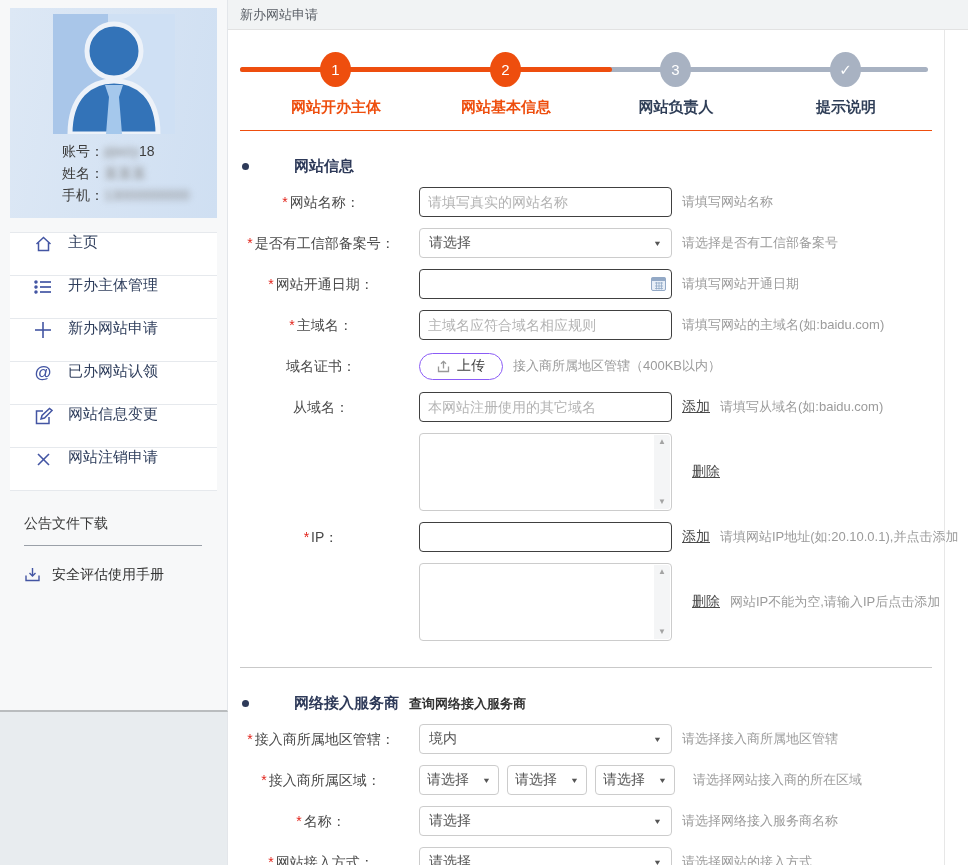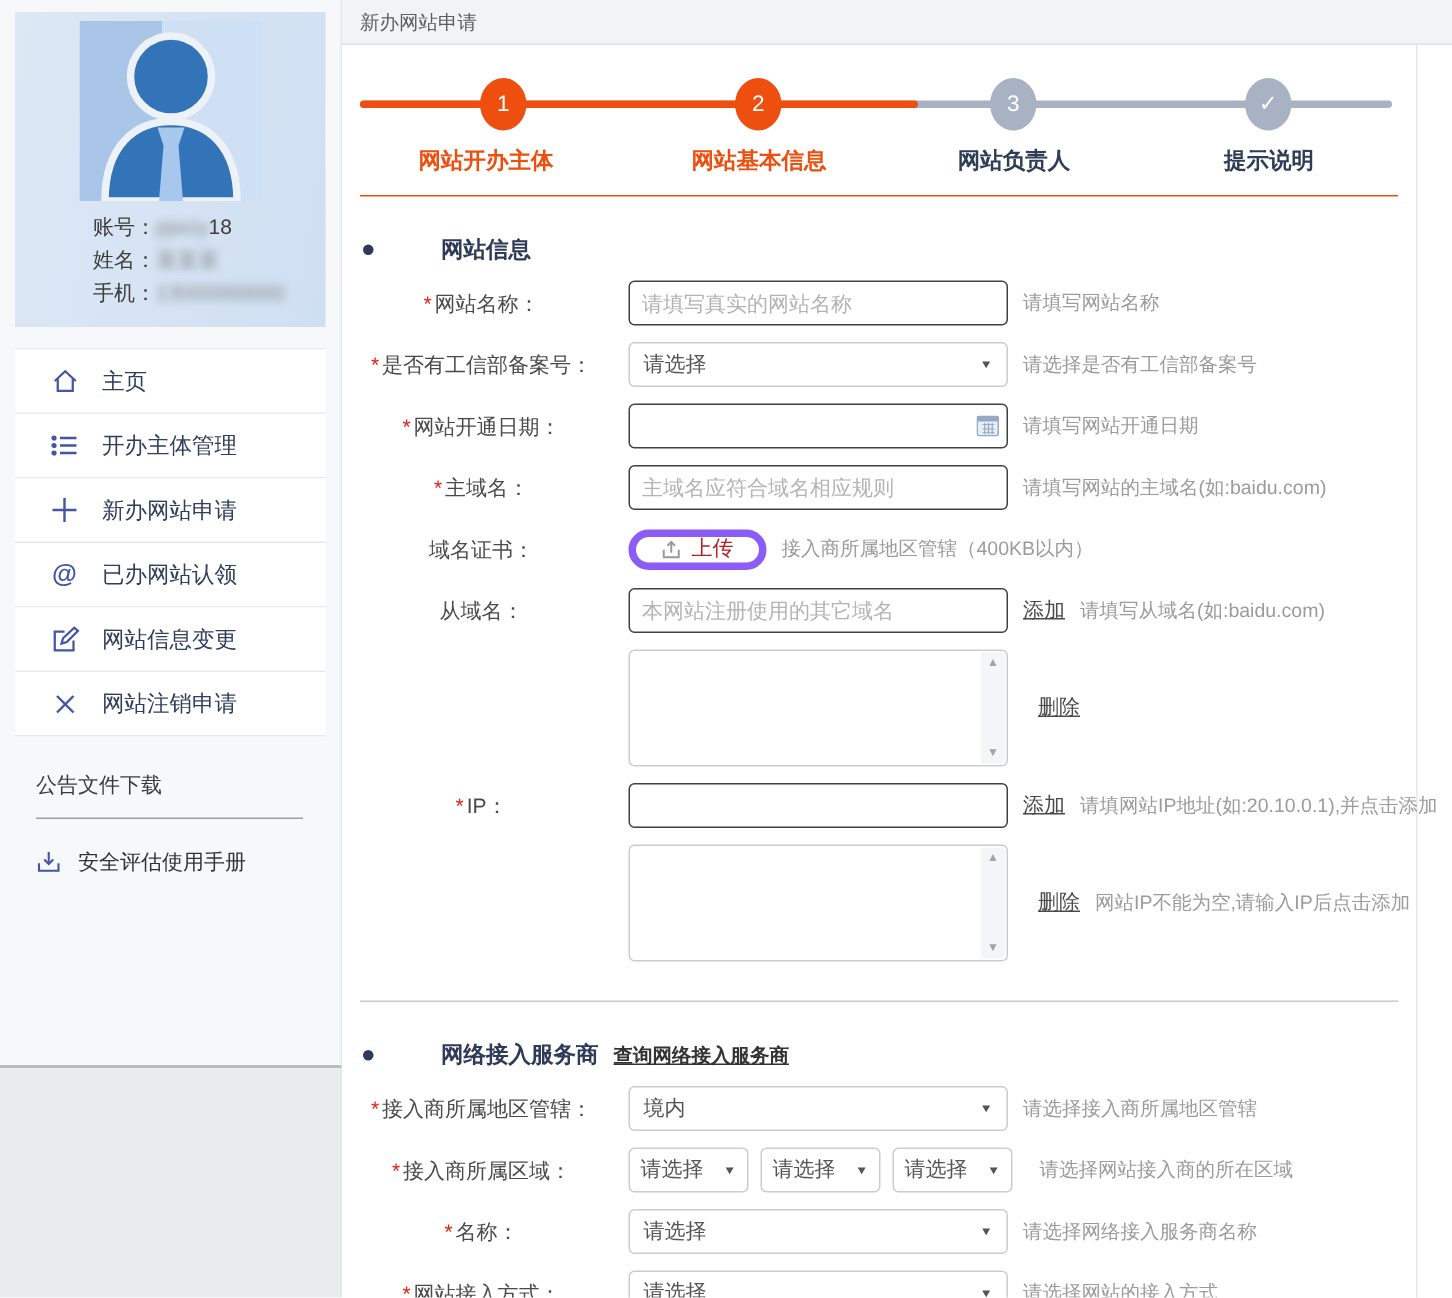--- a/index.html
+++ b/index.html
@@ -11,21 +11,21 @@
   .sidebar { width:228px; flex:none; display:flex; flex-direction:column; }
   .sidebar-panel { background:#f7f8f9; border-right:1px solid #e3e6ea; border-bottom:2px solid #b9bcbe; height:712px; padding:8px 10px 0 10px; }
   .sidebar-footer { flex:1; background:#e8ecef; border-right:1px solid #e3e6ea; }
 
   .user-card { background:linear-gradient(100deg,#dde8f5 0%,#cfdff2 100%); padding:6px 0 12px 0; }
   .avatar-wrap { width:122px; height:120px; margin:0 auto; display:block; }
   .user-info { padding:6px 0 0 52px; font-size:14px; color:#3d3d3d; line-height:22px; }
   .user-info .redacted { filter:blur(3px); color:#8a8a8a; }
 
   .menu { margin-top:14px; background:#fff; border-top:1px solid #e6e9ed; }
-  .menu-item { height:43px; display:flex; align-items:center; padding-left:22px; background:#fff; border-bottom:1px solid #e6e9ed; cursor:pointer; }
+  .menu-item { height:43px; display:flex; align-items:flex-start; padding-left:22px; background:#fff; border-bottom:1px solid #e6e9ed; cursor:pointer; }
   .menu-item .mi-icon { width:22px; height:22px; margin-right:14px; display:flex; align-items:center; justify-content:center; color:#4355a3; font-size:17px; font-weight:bold; flex:none; }
   .menu-item .mi-label { font-size:15px; color:#2f3e5c; }
 
   .side-downloads { margin-top:24px; padding-left:14px; }
   .dl-title { font-size:14px; color:#3a3a3a; }
   .dl-rule { width:178px; border:none; border-top:1px solid #9aa0a8; margin:12px 0 20px 0; }
   .dl-item { display:flex; align-items:center; cursor:pointer; }
   .dl-item .mi-icon { width:18px; height:18px; margin-right:10px; color:#4355a3; }
   .dl-item .dl-label { font-size:14px; color:#333; }
 
@@ -43,41 +43,41 @@
   .step-circle.off { background:#a8b2c2; }
   .step-label { position:absolute; top:56px; width:140px; text-align:center; font-size:15px; font-weight:bold; }
   .step-label.on { color:#ee4e0e; }
   .step-label.off { color:#2f3e57; }
   .orange-rule { border:none; border-top:1px solid #ee4e0e; margin:10px 12px 0 12px; }
 
   
   .section-head { display:flex; align-items:baseline; margin:26px 0 2px 14px; }
   .section-dot { width:7px; height:7px; border-radius:50%; background:#2e3a59; align-self:center; margin-right:9px; flex:none; }
   .section-title { font-size:15px; font-weight:bold; color:#2e3a59;margin-left:36px; }
-  .section-link { margin-left:10px; font-size:13px; color:#333; text-decoration:underline; font-weight:bold; cursor:pointer; }
+  .section-link { margin-left:10px; font-size:13px; color:#333; font-weight:bold; cursor:pointer; }
 
   .row { display:flex; align-items:center; margin-top:11px; }
   .row.top { align-items:flex-start; }
   .lbl { width:186px; flex:none; text-align:center; font-size:14px; color:#4a4a4a; line-height:30px; }
   .req::before { content:"*"; color:#e2231a; margin-right:2px; font-size:14px; }
   .ctrl { margin-left:5px; display:flex; align-items:center; }
   .inp { width:253px; height:30px; border:1px solid #404040; border-radius:4px; padding:0 8px; font-size:14px; color:#555; background:#fff; outline:none; font-family:inherit; }
   .inp::placeholder { color:#b3b3b3; }
   .hint { margin-left:10px; font-size:13px; color:#9b9b9b; white-space:nowrap; }
   .tlink { margin-left:10px; font-size:14px; color:#4a4a4a; text-decoration:underline; white-space:nowrap; cursor:pointer; }
 
   .select { width:253px; height:30px; border:1px solid #ccc; border-radius:4px; background:#fff; display:flex; align-items:center; justify-content:space-between; padding:0 9px; cursor:pointer; }
   .select .sel-val { font-size:14px; color:#555; }
   .select .arrow { font-size:9px; color:#555; transform:scaleY(.85); }
   .select.small { width:80px; margin-right:8px; padding:0 7px; }
 
   .datewrap { position:relative; }
   .datewrap .cal { position:absolute; right:6px; top:8px; }
 
-  .upload-btn { display:inline-flex; align-items:center; gap:7px; height:27px; padding:0 17px; border:5px solid #8b5cf6; border-radius:14px; background:#fff; color:#b91c1c; font-size:14px; cursor:pointer;text-align:center; }
+  .upload-btn { display:inline-flex; align-items:center; gap:7px; height:27px; padding:0 17px; border:1px solid #8b5cf6; border-radius:14px; background:#fff; color:#404040; font-size:14px; cursor:pointer;text-align:center; }
 
   .listbox { width:253px; height:78px; border:1px solid #ccc; border-radius:4px; background:#fff; position:relative; }
   .sbar { position:absolute; top:1px; right:1px; bottom:1px; width:16px; background:#f4f5f6; border-radius:0 3px 3px 0; display:flex; flex-direction:column; justify-content:space-between; align-items:center; padding:3px 0; }
   .sbar span { font-size:8px; color:#a3a3a3; line-height:8px; cursor:pointer; }
   .lb-side { margin-left:10px; height:78px; display:flex; align-items:center; }
 
   .hr-div { border:none; border-top:1px solid #c9c9c9; margin:26px 12px 0 12px; }
 
   svg { display:block; }
 </style>
@@ -188,21 +188,21 @@
 
       <div class="stepper">
         <div class="track"></div>
         <div class="track-fill"></div>
 
         <div class="step-circle on" style="left:92px">1</div>
         <div class="step-circle on" style="left:262px">2</div>
         <div class="step-circle off" style="left:432px">3</div>
         <div class="step-circle off" style="left:602px"><span>✓</span></div>
 
-        <div class="step-label on" style="left:26px">网站开办主体</div>
+        <div class="step-label on" style="left:38px">网站开办主体</div>
         <div class="step-label on" style="left:208px">网站基本信息</div>
         <div class="step-label off" style="left:378px">网站负责人</div>
         <div class="step-label off" style="left:548px">提示说明</div>
       </div>
       <hr class="orange-rule">
 
       <div class="section-head">
         <span class="section-dot"></span>
         <span class="section-title">网站信息</span>
       </div>

